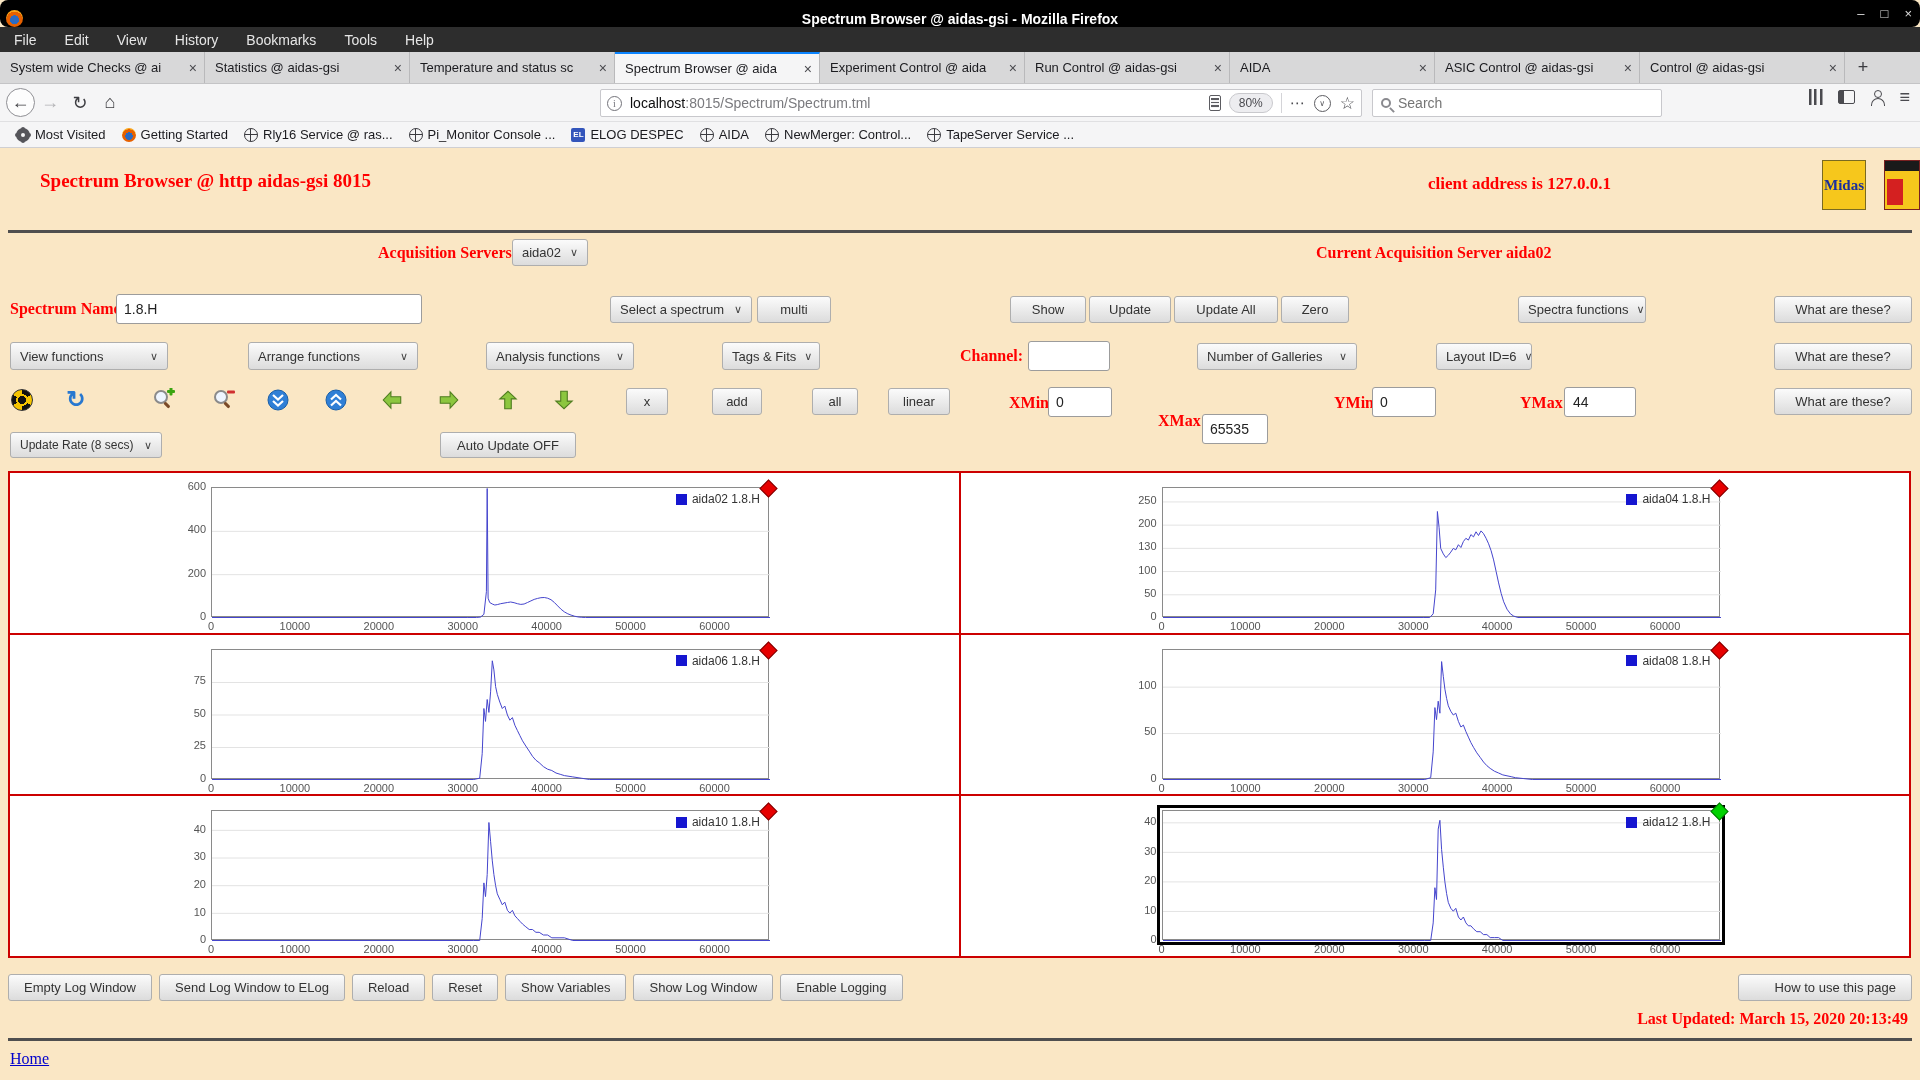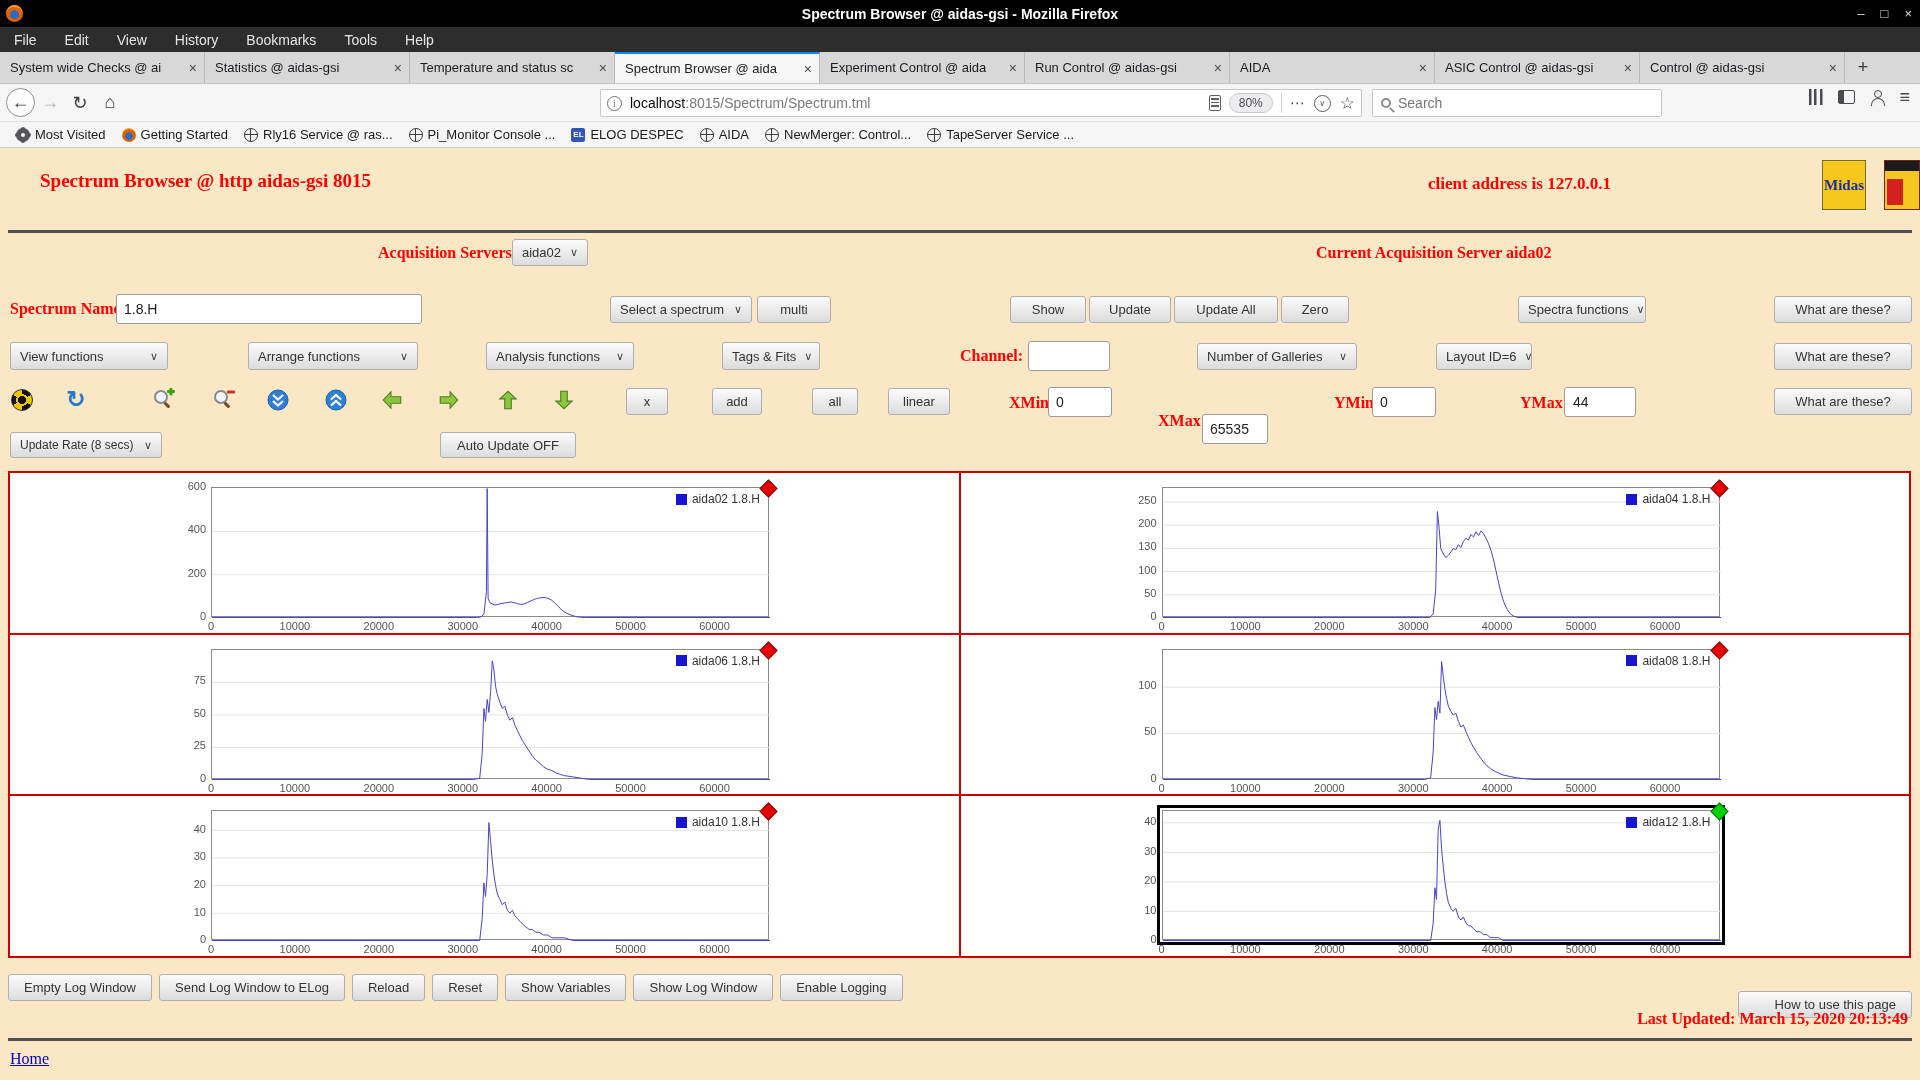--- a/index.html
+++ b/index.html
@@ -1,20 +1,20 @@
 <!DOCTYPE html>
 <html><head>
 <meta charset="utf-8">
 <style>
   * { margin:0; padding:0; box-sizing:border-box; }
   html,body { width:1920px; height:1080px; overflow:hidden; }
   body { font-family:"Liberation Sans",sans-serif; background:#fae7c5; position:relative; }
 
   
-  .titlebar { position:absolute; left:0; top:0; width:1920px; height:27px; background:#000; display:flex; align-items:center; }
+  .titlebar { position:absolute; left:0; top:0; width:1920px; height:27px; background:#000; display:flex; align-items:flex-end;border-radius:8px; }
   .ff-logo { width:17px; height:17px; margin-left:6px; border-radius:50%;
     background: radial-gradient(circle at 50% 58%, #2b6bc3 0 34%, #e66000 36% 62%, #f9a61a 64% 100%); }
   .win-title { position:absolute; left:0; right:0; text-align:center; color:#fff; font-weight:bold; font-size:14px; }
   .win-controls { position:absolute; right:8px; top:0; height:27px; display:flex; gap:16px; align-items:center; color:#ddd; font-size:13px; }
   .win-controls span { cursor:default; }
 
   .menubar { position:absolute; left:0; top:27px; width:1920px; height:25px; background:#2d2d2d; display:flex; align-items:center; }
   .menu-item { color:#e6e6e6; font-size:14px; padding:0 14px; height:25px; display:flex; align-items:center; cursor:default; }
   .menu-item::first-letter { text-decoration:underline; }
 
@@ -511,17 +511,17 @@
 
   <div class="footer-left" id="footerbtns">
       <div class="btn btn-f">Empty Log Window</div>
       <div class="btn btn-f">Send Log Window to ELog</div>
       <div class="btn btn-f">Reload</div>
       <div class="btn btn-f">Reset</div>
       <div class="btn btn-f">Show Variables</div>
       <div class="btn btn-f">Show Log Window</div>
       <div class="btn btn-f">Enable Logging</div>
     </div>
-  <div class="btn btn-f" style="position:absolute; right:8px; top:843px;padding-left:36px;">How to use this page</div>
+  <div class="btn btn-f" style="position:absolute; right:8px; top:826px;padding-left:36px;">How to use this page</div>
   <div class="rserif" style="right:12px; top:862px; font-size:16px;">Last Updated: March 15, 2020 20:13:49</div>
   <div class="hr" style="top:890px;"></div>
   <a class="home-link" style="left:10px; top:902px;">Home</a>
 </div>
 
 </body></html>

